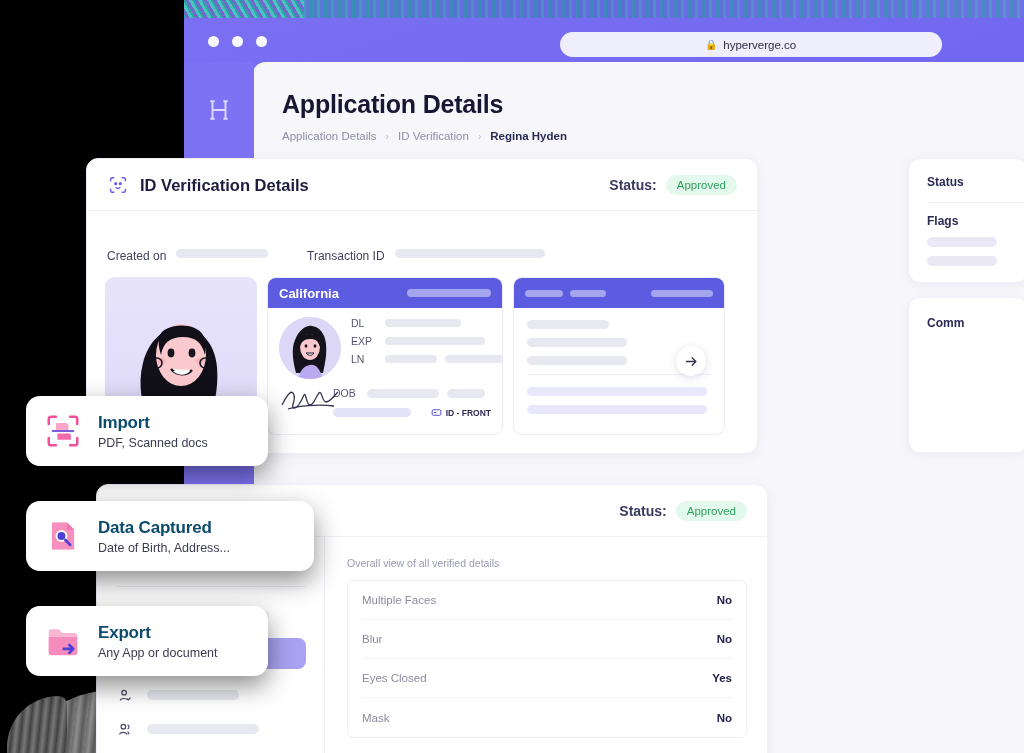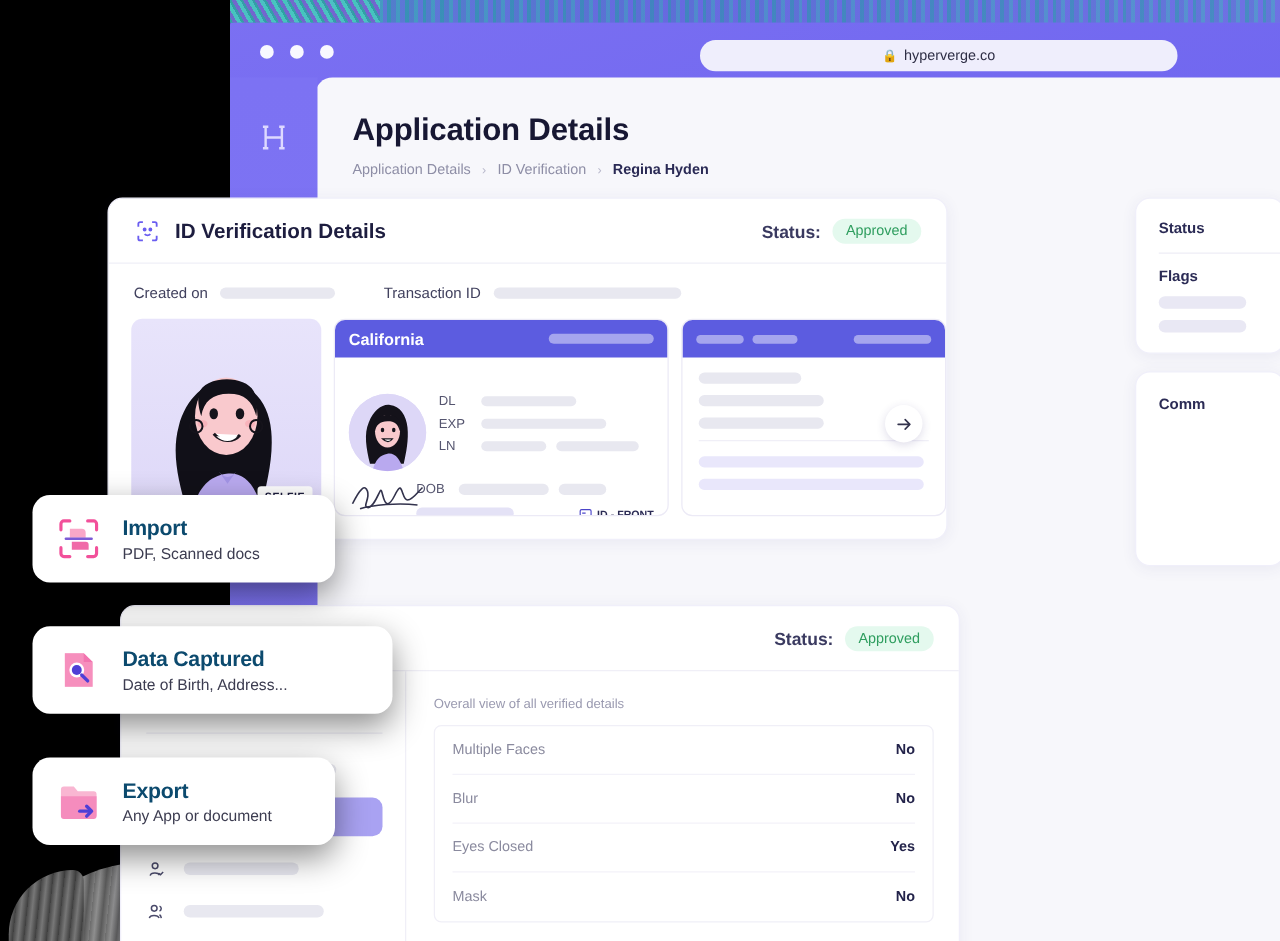--- a/index.html
+++ b/index.html
@@ -102,47 +102,47 @@
   .status-wrap { margin-left:auto; display:flex; align-items:center; gap:9px; }
   .status-lbl { font-size: 14px; font-weight:700; color:#3a3a60; }
   .status-pill {
     font-size: 11.5px; color:#2f9e5f; background:#e4f9ee;
     padding: 4px 11px; border-radius: 13px;
   }
 
   
   #card-idv { position:absolute; left: 86px; top: 158px; width: 672px; }
   .meta-row { display:flex; padding: 16px 20px 14px 20px; gap: 0; }
-  .meta { display:flex; align-items:center; gap: 10px; }
+  .meta { display:flex; align-items:flex-start; gap: 10px; margin-top: 22px; }
   .meta:nth-child(1){ width: 200px;} .meta:nth-child(2){ width: 240px;}
   .meta-lbl { font-size: 12px; color:#41415e; white-space:nowrap;}
   .bar { height: 9px; border-radius: 5px; background:#e8e8f0; }
   .meta .bar{ width: 92px; }
   .meta:nth-child(2) .bar{ width: 150px; }
   .meta:nth-child(3) .bar{ width: 118px; }
 
   .docs-row { display:flex; gap: 10px; padding: 0 18px 18px 18px; }
 
   
   .selfie {
     position:relative; width: 152px; height: 158px; border-radius: 9px;
     background: linear-gradient(180deg,#e8e4fb,#ded8f8); overflow:hidden; flex:none;
   }
   .selfie-badge {
     position:absolute; right: 7px; bottom: 8px; background:#fff; color:#1d1d3f;
     font-size: 8.5px; font-weight:700; letter-spacing:.4px; padding: 3px 6px; border-radius: 3px;
   }
 
   
-  .idcard { width: 268px; height: 158px; border-radius: 9px; overflow:hidden; background:#fff;
+  .idcard { width: 236px; height: 158px; border-radius: 9px; overflow:hidden; background:#fff;
             border:1px solid #eceaf6; flex:none; }
   .idcard-top { height: 30px; background:#5c5ce0; display:flex; align-items:center; padding: 0 11px; }
   .idcard-state { color:#fff; font-size: 13px; font-weight:700; }
   .idcard-top .bar { background: rgba(255,255,255,.45); width: 84px; margin-left:auto; height:8px;}
-  .idcard-body { display:flex; padding: 9px 11px 0 11px; gap: 10px; position:relative;margin-top:20px; }
+  .idcard-body { display:flex; padding: 9px 11px 0 11px; gap: 10px; position:relative; }
   .id-photo { width: 62px; height: 62px; border-radius: 50%; background:#ddd7f7; overflow:hidden; flex:none; }
   .id-fields { flex:1; }
   .id-line { display:flex; align-items:center; gap: 8px; margin-bottom: 6px; }
   .id-key { font-size: 10.5px; color:#55556f; width: 26px; }
   .id-line .bar { height: 8px; }
   .sig { position:absolute; left: 10px; bottom: -34px; width: 72px; height: 30px; color:#33334d; }
   .idcard-foot { padding: 8px 11px 0 11px; }
   .dob-line { display:flex; align-items:center; gap: 8px; }
   .front-row { display:flex; align-items:center; gap: 0; margin-top: 8px; padding-left: 54px; justify-content: space-between; }
   .front-badge { margin-left:auto; display:flex; align-items:center; gap:4px; font-size: 8.5px; font-weight:700; color:#2b2b55; }

